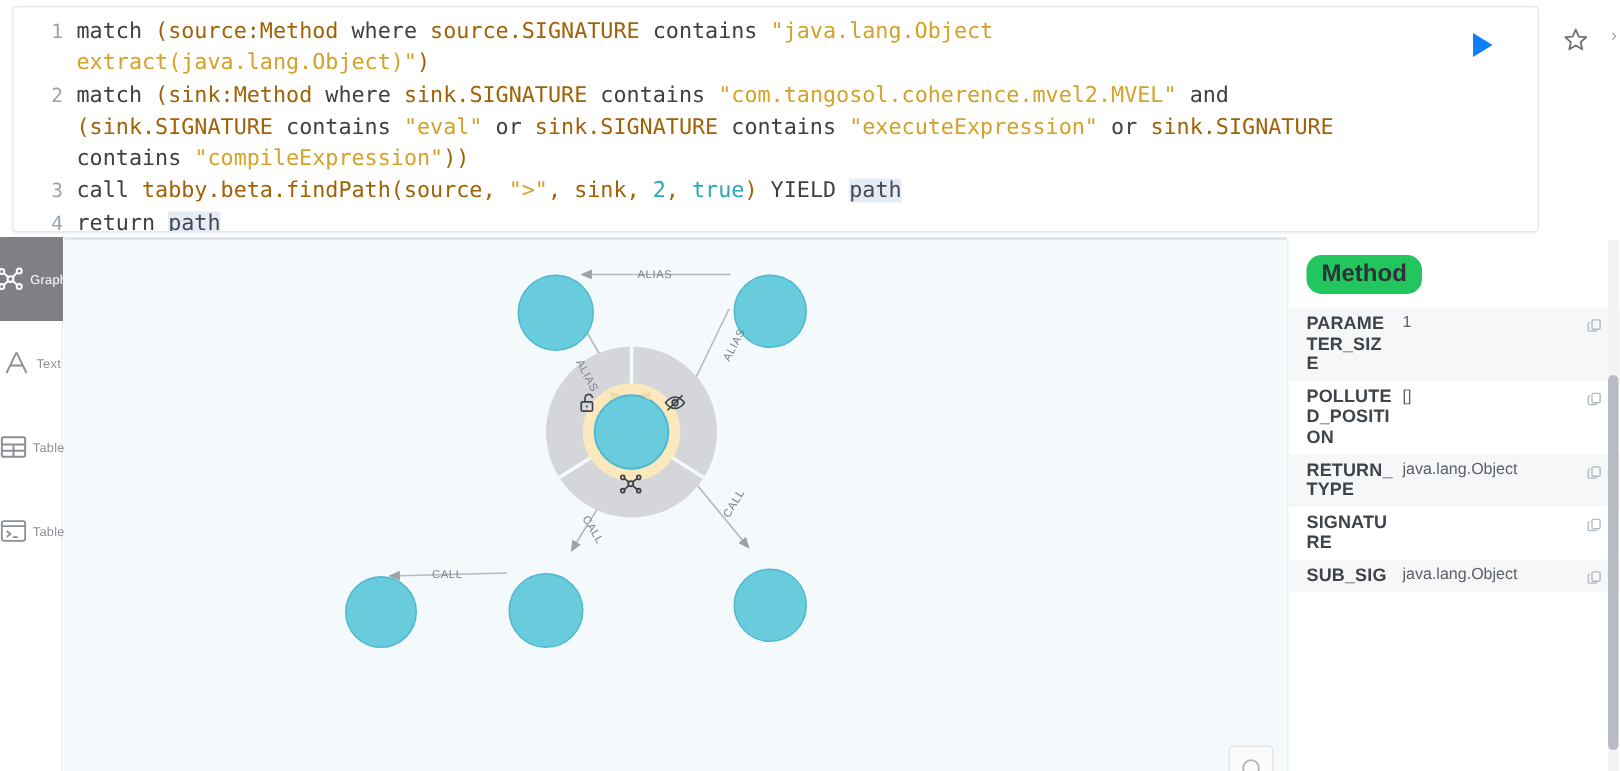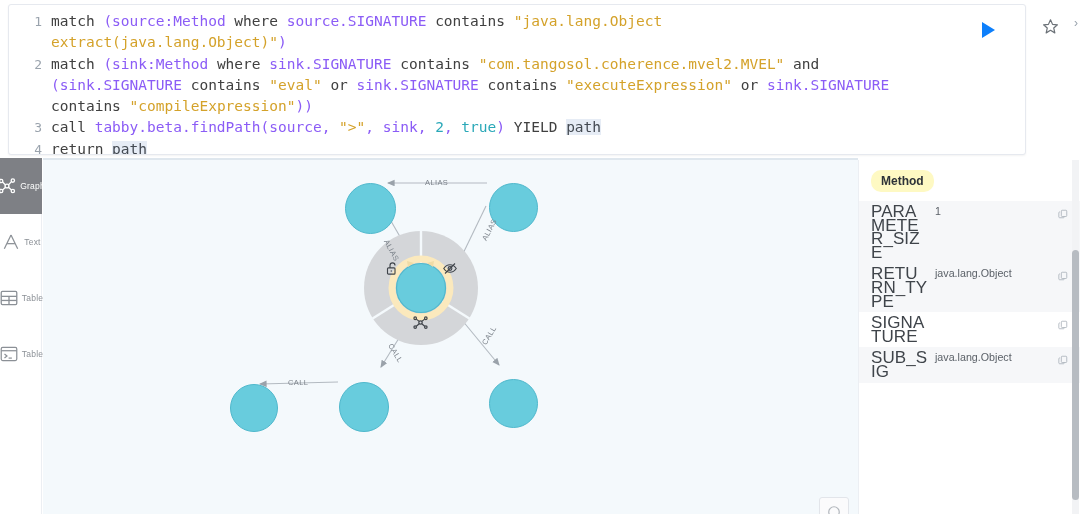--- a/index.html
+++ b/index.html
@@ -61,21 +61,21 @@
     line-height: 21.3px;
   }
   .code-txt {
     padding-left: 9px;
     color: #444a52;
     line-height: 21.3px;
   }
   .kw  { color: #404040; }   
   .str { color: #d4a22a; }   
   .num { color: #2aa8b8; }   
-  .pln { color: #8b5cf6; }
+  .pln { color: #a16207; }
   .hl  { background: #e6ecf5; }
 
   .run-btn {
     position: absolute;
     right: 24px;
     top: 12px;
     width: 26px; height: 26px;
     display: flex; align-items: center; justify-content: center;
     cursor: pointer;
   }
@@ -175,40 +175,40 @@
     padding: 16px 0 0 12px;
     font-size: 14.5px;
     color: #4a4f55;
     font-family: "Liberation Sans", sans-serif;
   }
   .props-label-row {
     padding: 10px 0 9px 12px;
   }
   .chip {
     display: inline-block;
-    background: #fef9c3;
+    background: #22c55e;
     color: #2d3238;
-    font-size: 12px;
+    font-size: 16px;
     font-weight: bold;
     border-radius: 10px;
     padding: 4px 10px 4px 10px;
     font-family: "Liberation Sans", sans-serif;
   }
   .prop-row {
     display: flex;
     padding: 4px 14px 4px 12px;
     position: relative;
     box-sizing: border-box;
   }
   .prop-row.odd { background: #f6f7f9; }
   .prop-key {
     width: 58px;
     min-width: 58px;
-    font-size: 17px;
-    font-weight: normal;
+    font-size: 12px;
+    font-weight: bold;
     color: #3f444a;
     line-height: 13.6px;
     word-break: break-all;
     letter-spacing: 0.1px;
   }
   .prop-val {
     flex: 1;
     font-size: 10.7px;
     color: #5b6168;
     line-height: 13.6px;
@@ -437,20 +437,28 @@
   <div class="tiny-chev">›</div>
 
   <div class="props-label-row">
     <span class="chip">Method</span>
   </div>
 
   <div id="prop-rows">
       <div class="prop-row odd">
         <div class="prop-key">PARAMETER_SIZE</div>
         <div class="prop-val">1</div>
+        <span class="copy-ico"><svg width="10" height="10" viewBox="0 0 24 24" fill="none" stroke="currentColor" stroke-width="2.2">
+            <rect x="8" y="3" width="13" height="15" rx="2"></rect>
+            <path d="M5 7 H4 a2 2 0 0 0 -2 2 v10 a2 2 0 0 0 2 2 h9 a2 2 0 0 0 2 -2 v-1"></path>
+          </svg></span>
+      </div>
+      <div class="prop-row">
+        <div class="prop-key">POLLUTED_POSITION</div>
+        <div class="prop-val">[]</div>
         <span class="copy-ico"><svg width="10" height="10" viewBox="0 0 24 24" fill="none" stroke="currentColor" stroke-width="2.2">
             <rect x="8" y="3" width="13" height="15" rx="2"></rect>
             <path d="M5 7 H4 a2 2 0 0 0 -2 2 v10 a2 2 0 0 0 2 2 h9 a2 2 0 0 0 2 -2 v-1"></path>
           </svg></span>
       </div>
       <div class="prop-row odd">
         <div class="prop-key">RETURN_TYPE</div>
         <div class="prop-val">java.lang.Object</div>
         <span class="copy-ico"><svg width="10" height="10" viewBox="0 0 24 24" fill="none" stroke="currentColor" stroke-width="2.2">
             <rect x="8" y="3" width="13" height="15" rx="2"></rect>

